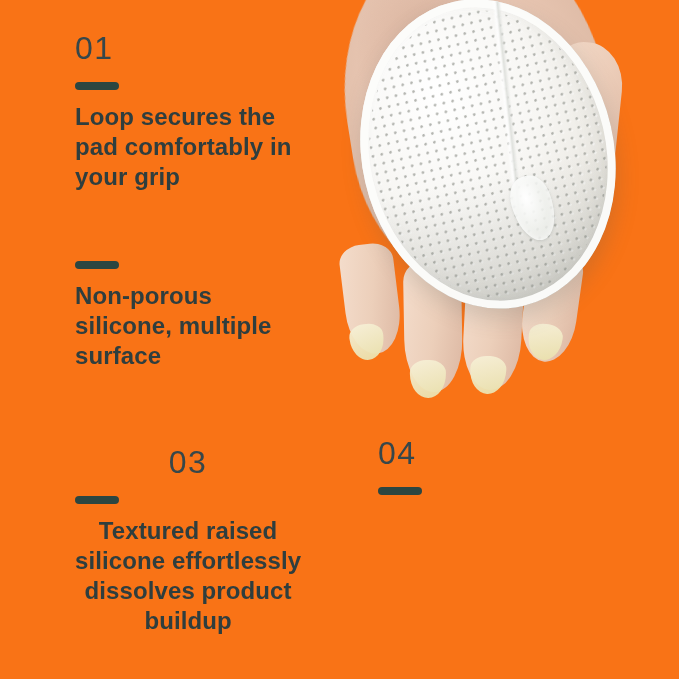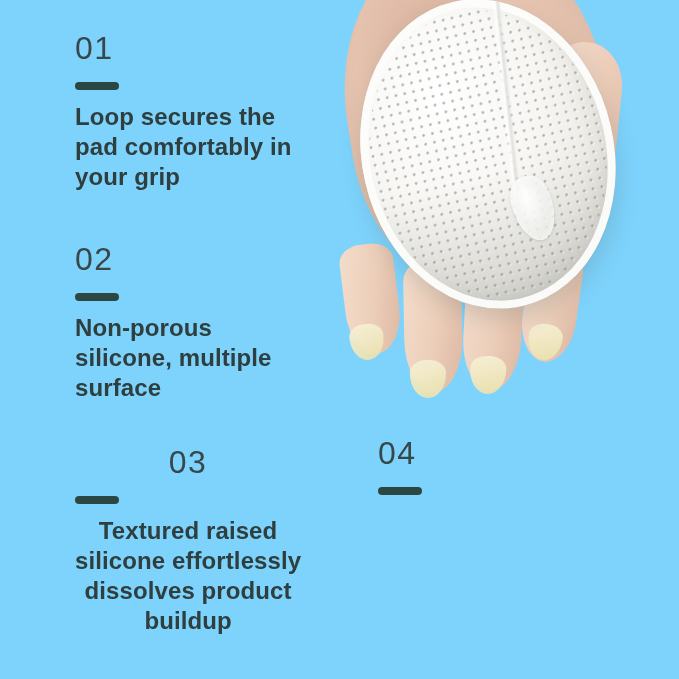--- a/index.html
+++ b/index.html
@@ -6,21 +6,21 @@
   body{
     width:679px;height:679px;
     background:#dae5e5;
     font-family:"Liberation Sans", sans-serif;
     overflow:hidden;
     position:relative;
   }
   #page{
     position:relative;
     width:679px;height:679px;
-    background:#7dd3fc;
+    background:#f97316;
     overflow:hidden;
   }
 
   
   .photo{
     position:absolute;
     left:330px;top:-6px;
     width:352px;height:470px;
     overflow:hidden;
     pointer-events:none;
@@ -205,21 +205,20 @@
 
   <div class="feature" id="feature-1">
     <div class="num">01</div>
     <div class="dash"></div>
     <div class="desc">Loop secures the
 pad comfortably in
 your grip</div>
   </div>
 
   <div class="feature" id="feature-2">
-    <div class="num">02</div>
     <div class="dash"></div>
     <div class="desc">Non-porous
 silicone, multiple
 surface</div>
   </div>
 
   <div class="feature" id="feature-3">
     <div class="num">03</div>
     <div class="dash"></div>
     <div class="desc">Textured raised

